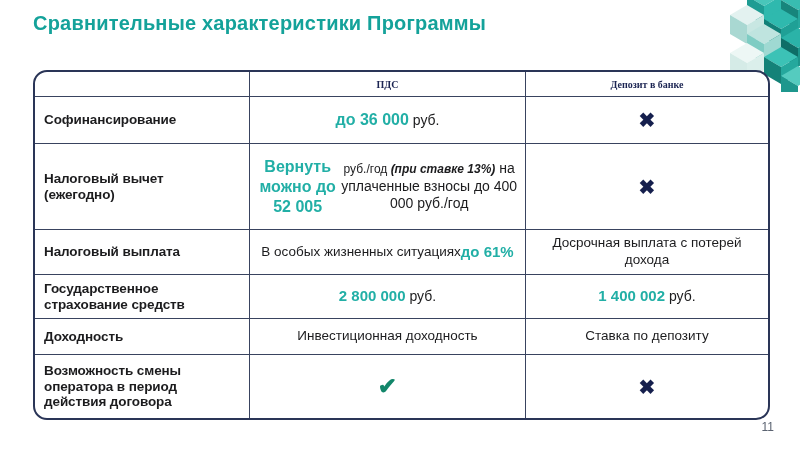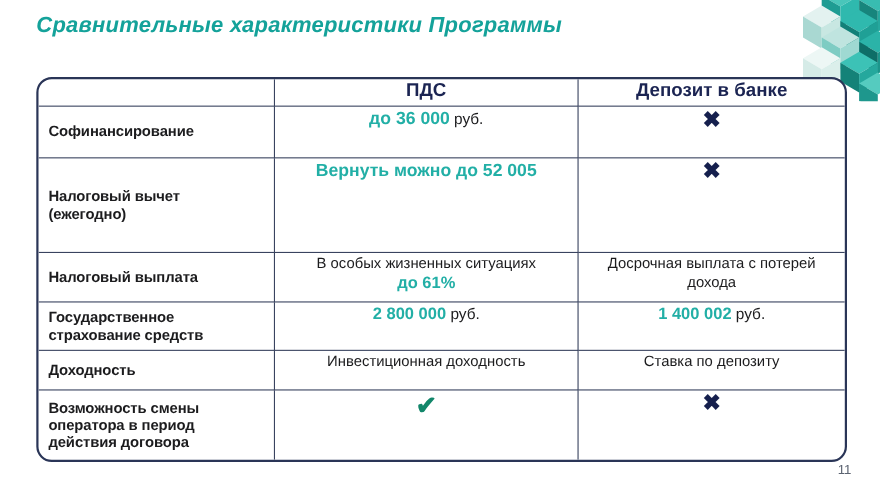--- a/index.html
+++ b/index.html
@@ -18,46 +18,45 @@
     background:#ffffff;
     font-family:"Liberation Sans", sans-serif;
     position:relative;
     overflow:hidden;
   }
   .deco{position:absolute;top:0;right:0;width:122px;height:92px;}
   .title{
     position:absolute;left:33px;top:12px;margin:0;
     font-size:20px;font-weight:bold;color:var(--teal-title);
     letter-spacing:.2px;
-    font-style:italic;
   }
   .cmp-table{
     position:absolute;left:33px;top:70px;
     width:737px;height:350px;box-sizing:border-box;
     border:2px solid var(--outer);border-radius:14px;overflow:hidden;
     display:grid;
     grid-template-columns:215px 276px 1fr;
     grid-template-rows:25px 47px 86px 45px 44px 36px 1fr;
     background:#fff;
   }
   .c{border-bottom:1.5px solid var(--line);box-sizing:border-box;min-width:0;}
   .cmp-table > .c:nth-last-child(-n+3){border-bottom:none;}
   .col1,.col2{border-right:1.6px solid var(--line);}
   .hdr{
-    display:flex;align-items:flex-start;justify-content:center;
-    font-weight:bold;font-size:17px;color:var(--navy);
+    display:flex;align-items:center;justify-content:center;
+    font-weight:bold;font-size:10px;color:var(--navy);font-family:Liberation Serif, serif;
   }
   .label{
     display:flex;align-items:center;
     padding:3px 4px 3px 9px;
     font-weight:bold;font-size:13.5px;color:var(--dark);
     white-space:pre-line;line-height:1.18;letter-spacing:-0.1px;
   }
   .val{
-    display:flex;flex-direction:column;align-items:center;
+    display:flex;flex-direction:row;align-items:center;justify-content:center;
     text-align:center;font-size:13.5px;color:var(--dark);
     line-height:1.25;padding:2px 6px;
   }
   .accent{color:var(--accent);font-weight:bold;}
   .lg{font-size:16px;}
   .md{font-size:15px;}
   .suffix{font-size:14px;color:var(--dark);}
   .note{font-size:11px;margin-top:3px;color:var(--dark);}
   .sm{font-size:12px;}
   .it{font-style:italic;font-weight:bold;font-size:12px;}
@@ -134,20 +133,23 @@
       </div>
     </div>
     <div class="c val">
       <span class="cross">✖</span>
     </div>
 
     <div class="c col1 label">Налоговый вычет
 (ежегодно)</div>
     <div class="c col2 val">
       <div class="accent lg">Вернуть можно до 52 005</div>
+      <div class="tax-wrap">
+        <span class="sm">руб./год </span><span class="it">(при ставке 13%)</span><span> на уплаченные взносы до 400 000 руб./год</span>
+      </div>
     </div>
     <div class="c val">
       <span class="cross">✖</span>
     </div>
 
     <div class="c col1 label">Налоговый выплата</div>
     <div class="c col2 val">
       <div>В особых жизненных ситуациях</div>
       <div class="accent md">до 61%</div>
     </div>

